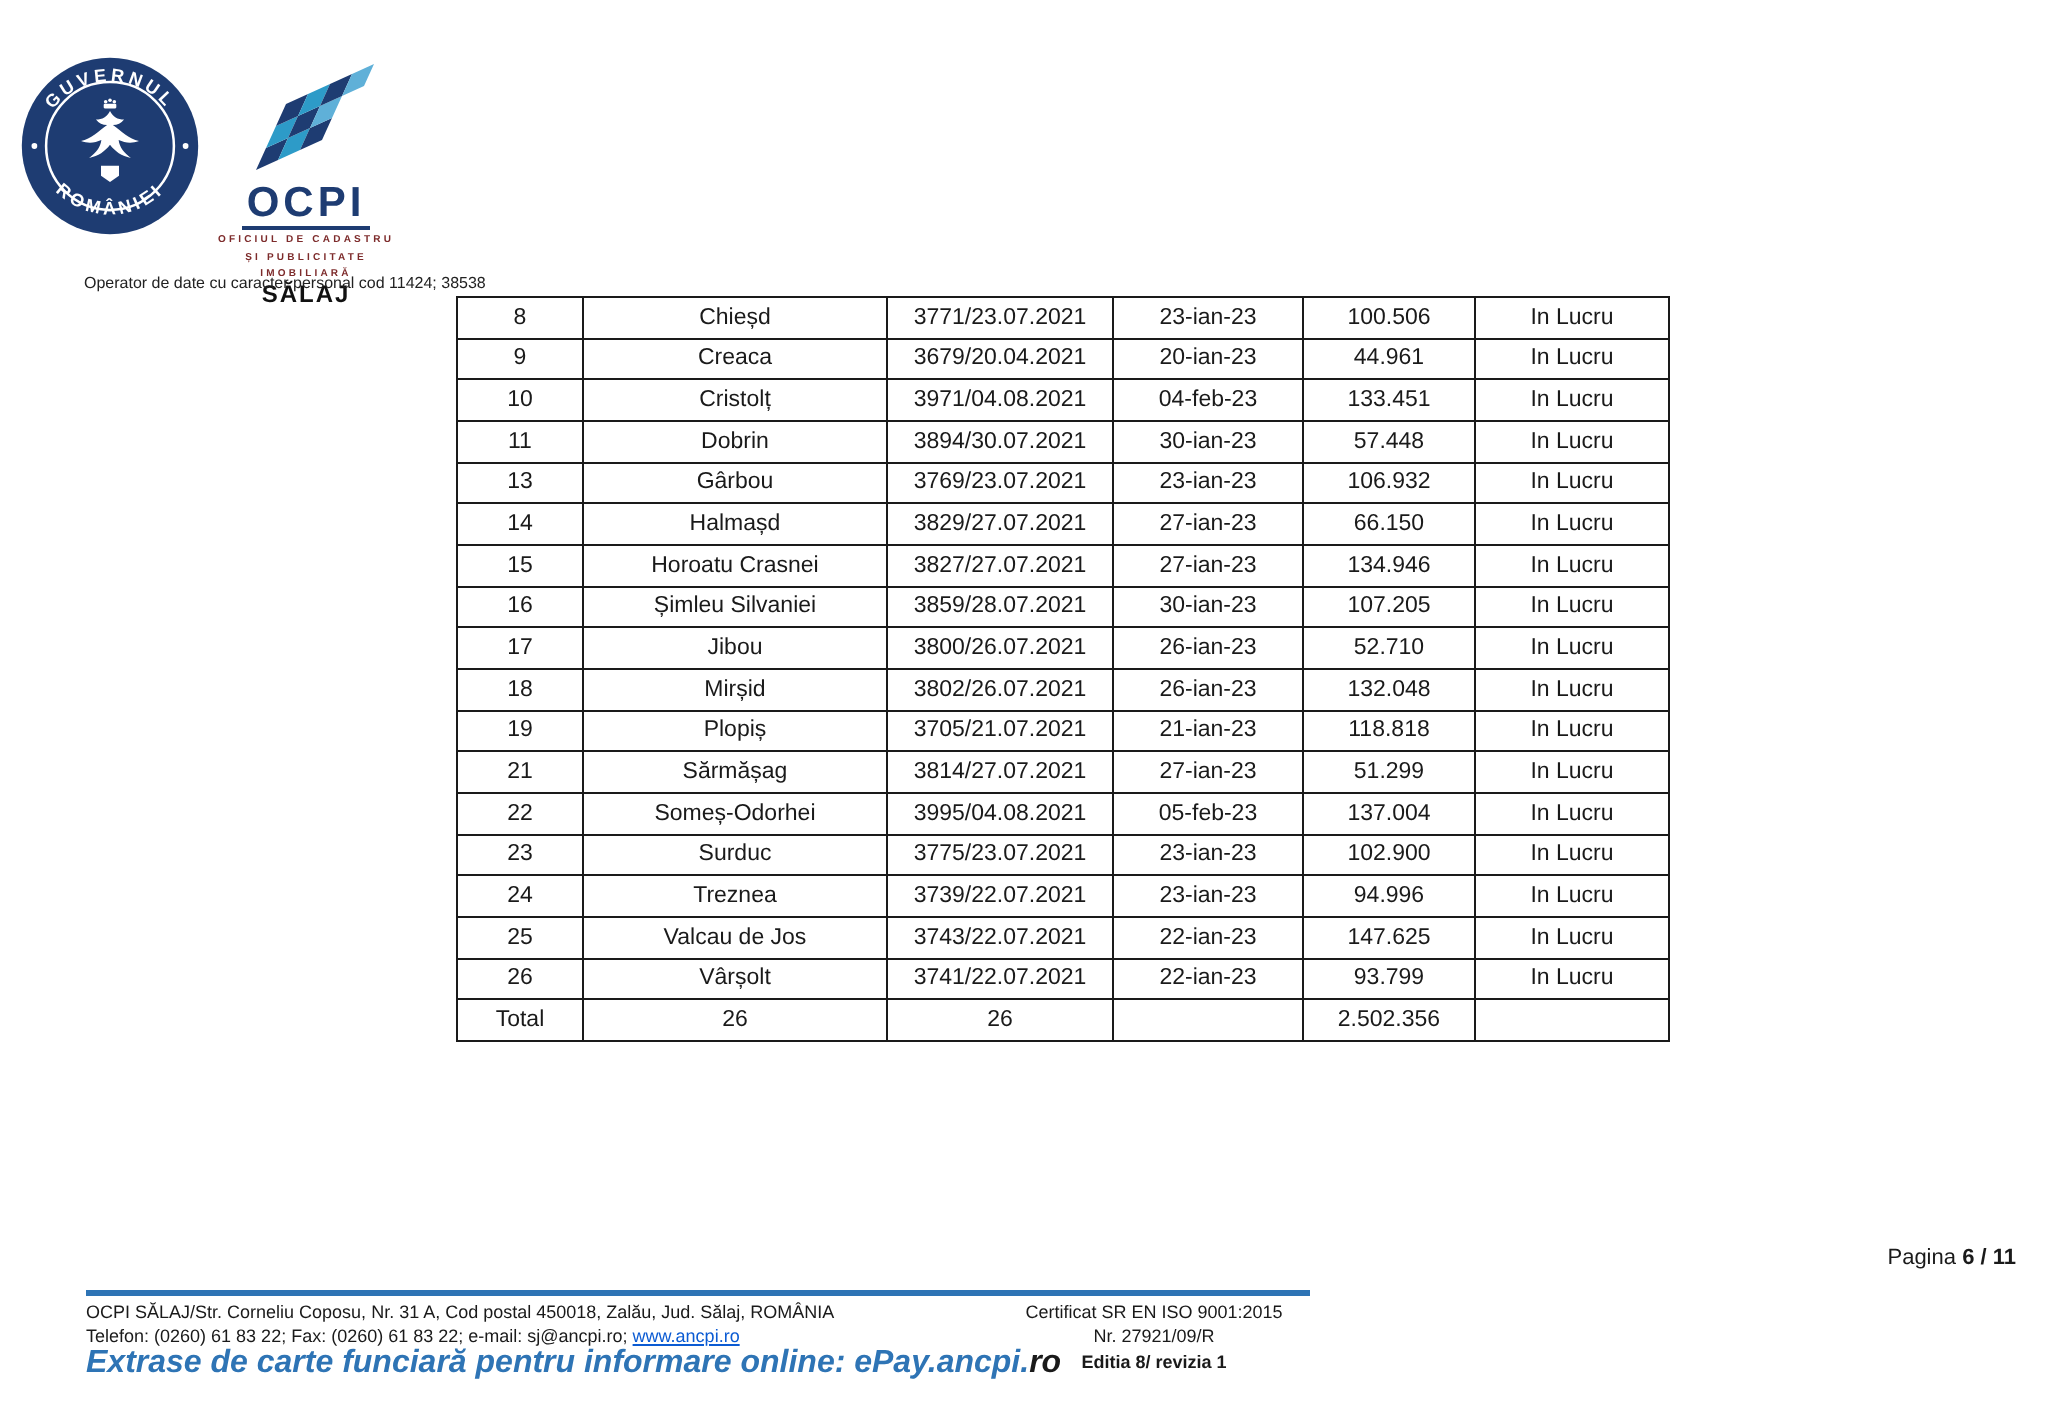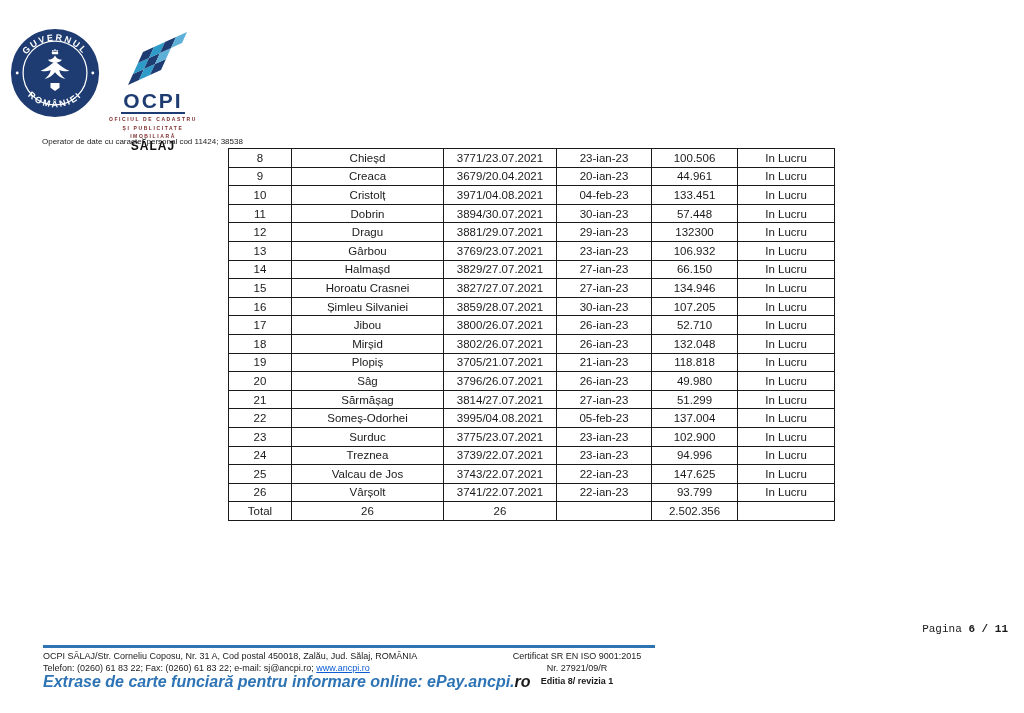--- a/index.html
+++ b/index.html
@@ -22,21 +22,21 @@
   .status-table{
     position:absolute;left:228px;top:148px;width:606px;height:373px;
     border-collapse:collapse;table-layout:fixed;
   }
   .status-table td{
     border:1px solid #1a1a1a;text-align:center;vertical-align:middle;
     font-size:11.5px;padding:0;line-height:12px;color:#1a1a1a;
     overflow:hidden;white-space:nowrap;
   }
   
-  .pagination{position:absolute;top:623px;right:16px;font-size:11px;color:#1a1a1a;font-family:Liberation Mono, monospace;}
+  .pagination{position:absolute;top:623px;right:16px;font-size:11px;color:#1a1a1a;}
   .pagination b{font-weight:bold;}
   .blue-rule{position:absolute;left:43px;top:645px;width:612px;height:3px;background:#2e74b5;}
   .footer-left{position:absolute;left:43px;top:651px;font-size:9px;line-height:11.5px;color:#1a1a1a;}
   .footer-link{color:#0b5bd3;text-decoration:underline;cursor:pointer;}
   .epay-line{font-size:16px;font-weight:bold;font-style:italic;color:#2e74b5;margin-top:2px;}
   .epay-suffix{color:#1a1a1a;}
   .footer-cert{position:absolute;left:494px;top:651px;width:166px;text-align:center;font-size:9px;line-height:11.5px;color:#1a1a1a;}
   .edition-line{font-weight:bold;margin-top:2px;}
 </style>
 </head>
@@ -129,28 +129,20 @@
       </tr>
       <tr>
         <td>11</td>
         <td>Dobrin</td>
         <td>3894/30.07.2021</td>
         <td>30-ian-23</td>
         <td>57.448</td>
         <td>In Lucru</td>
       </tr>
       <tr>
-        <td>12</td>
-        <td>Dragu</td>
-        <td>3881/29.07.2021</td>
-        <td>29-ian-23</td>
-        <td>132300</td>
-        <td>In Lucru</td>
-      </tr>
-      <tr>
         <td>13</td>
         <td>Gârbou</td>
         <td>3769/23.07.2021</td>
         <td>23-ian-23</td>
         <td>106.932</td>
         <td>In Lucru</td>
       </tr>
       <tr>
         <td>14</td>
         <td>Halmașd</td>
@@ -190,28 +182,20 @@
         <td>26-ian-23</td>
         <td>132.048</td>
         <td>In Lucru</td>
       </tr>
       <tr>
         <td>19</td>
         <td>Plopiș</td>
         <td>3705/21.07.2021</td>
         <td>21-ian-23</td>
         <td>118.818</td>
-        <td>In Lucru</td>
-      </tr>
-      <tr>
-        <td>20</td>
-        <td>Sâg</td>
-        <td>3796/26.07.2021</td>
-        <td>26-ian-23</td>
-        <td>49.980</td>
         <td>In Lucru</td>
       </tr>
       <tr>
         <td>21</td>
         <td>Sărmășag</td>
         <td>3814/27.07.2021</td>
         <td>27-ian-23</td>
         <td>51.299</td>
         <td>In Lucru</td>
       </tr>

